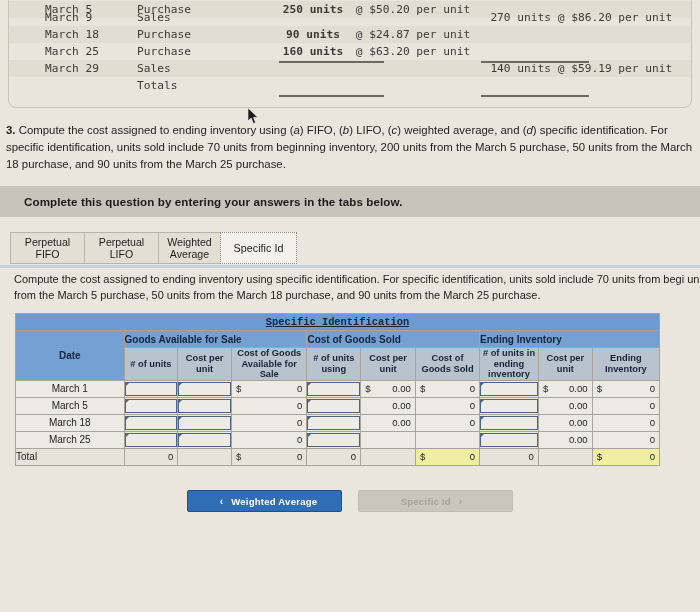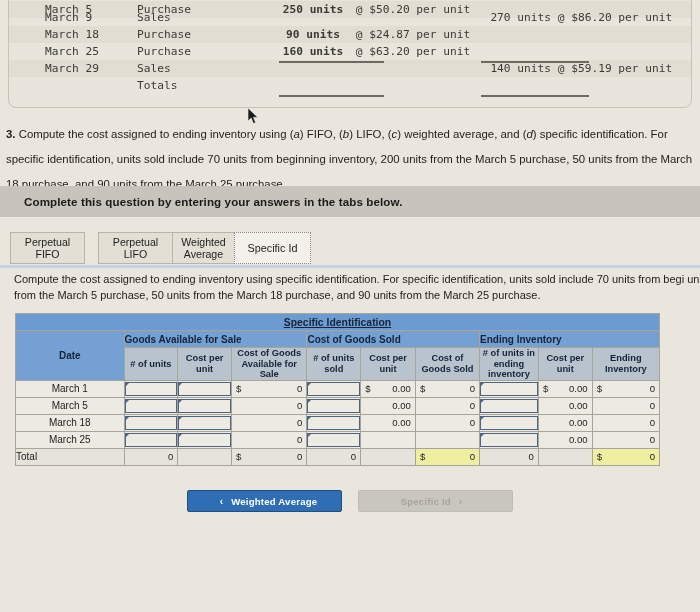--- a/index.html
+++ b/index.html
@@ -33,21 +33,21 @@
   .ws-pur .u{ display:inline-block; width:72px; text-align:center;font-weight:bold; }
   .ws-sal { position:absolute; left:470px; width:210px; text-align:left; }
   .ws-sal .u{ display:inline-block; width:72px; text-align:right; }
   .ul-mid2{ position:absolute; left:270px; top:80px; width:105px; border-bottom:2px solid #6d6a62; }
   .ul-right2{ position:absolute; left:472px; top:80px; width:108px; border-bottom:2px solid #6d6a62; }
 
   
   #question-block{
     position:absolute; left:0; top:122px; width:700px; padding:0 6px;
     font-family:"Liberation Sans", sans-serif;
-    font-size:11.4px; line-height:25px; color:#24221f;
+    font-size:11.4px; line-height:17px; color:#24221f;
   }
   #question-block b{ font-weight:bold; }
   #question-block i{ font-style:italic; }
 
   
   #cursor{ position:absolute; left:248px; top:108px; width:12px; height:17px; z-index:40; }
 
   
   #complete-band{
     position:absolute; left:0; top:186px; width:700px; height:31px;
@@ -101,20 +101,21 @@
   }
   #si-table td, #si-table th{
     border:1px solid #a9a49a;
     padding:0;
     height:17px;
   }
   .h-title{
     background:#6c9bd2; color:#16243a; text-align:center; font-weight:bold;
     font-size:10.4px; height:18px;
     text-decoration:underline;
+    font-family:Liberation Mono, monospace;
   }
   .h-group{
     background:#74a0d4; color:#14243a; text-align:left; font-weight:bold;
     font-size:10px; height:17px;
   }
   .h-sub{
     background:#b9c3cd; color:#14243a; text-align:center; font-weight:bold;
     font-size:9.3px; line-height:10.5px; height:42px; padding:1px 1px;
   }
   .h-date{
@@ -224,21 +225,21 @@
 </svg>
 
 <div id="complete-band">
   <span class="txt">Complete this question by entering your answers in the tabs below.</span>
 </div>
 
 <div id="tab-strip">
   <div class="tab" style="width:75px;">
     <span>Perpetual FIFO</span>
   </div>
-  <div class="tab" style="width:75px;margin-left:14px;">
+  <div class="tab" style="width:75px;">
     <span>Perpetual LIFO</span>
   </div>
   <div class="tab two-line" style="width:63px;">
     <span>Weighted Average</span>
   </div>
   <div class="tab active" style="width:77px;">
     <span>Specific Id</span>
   </div>
 </div>
 <div id="tab-underline"></div>
@@ -266,21 +267,21 @@
   <tr>
     <td class="h-date" rowspan="2">Date</td>
     <td class="h-group" colspan="3">Goods Available for Sale</td>
     <td class="h-group" colspan="3">Cost of Goods Sold</td>
     <td class="h-group" colspan="3">Ending Inventory</td>
   </tr>
   <tr>
     <td class="h-sub"># of units</td>
     <td class="h-sub">Cost per unit</td>
     <td class="h-sub">Cost of Goods Available for Sale</td>
-    <td class="h-sub"># of units sold</td>
+    <td class="h-sub"># of units using</td>
     <td class="h-sub">Cost per unit</td>
     <td class="h-sub">Cost of Goods Sold</td>
     <td class="h-sub"># of units in ending inventory</td>
     <td class="h-sub">Cost per unit</td>
     <td class="h-sub">Ending Inventory</td>
   </tr>
 
   <tr>
     <td class="row-date">March 1</td>
     <td class="cell input-cell">

